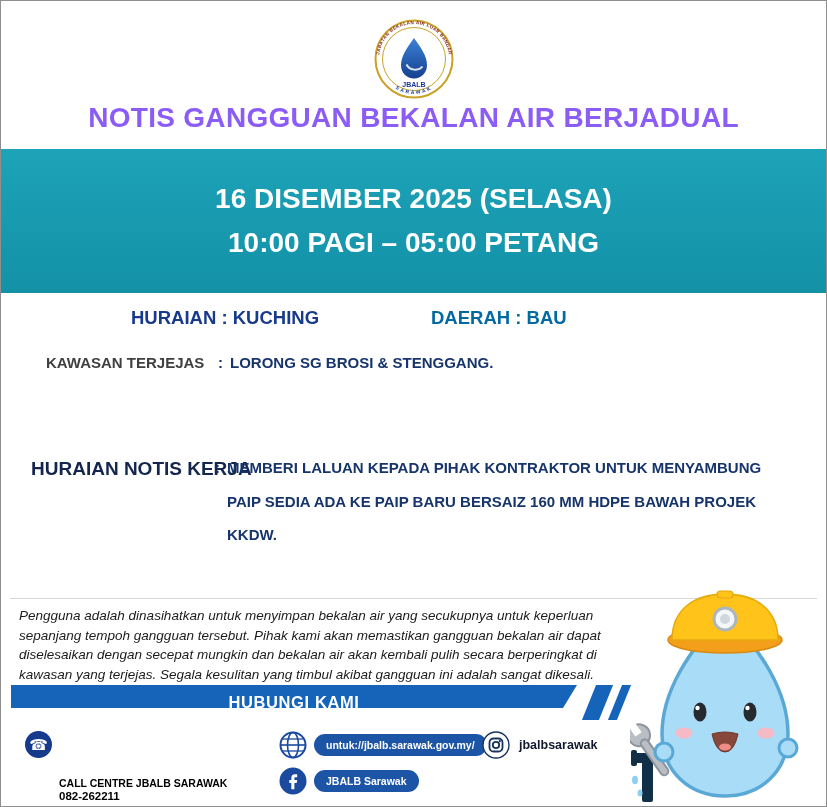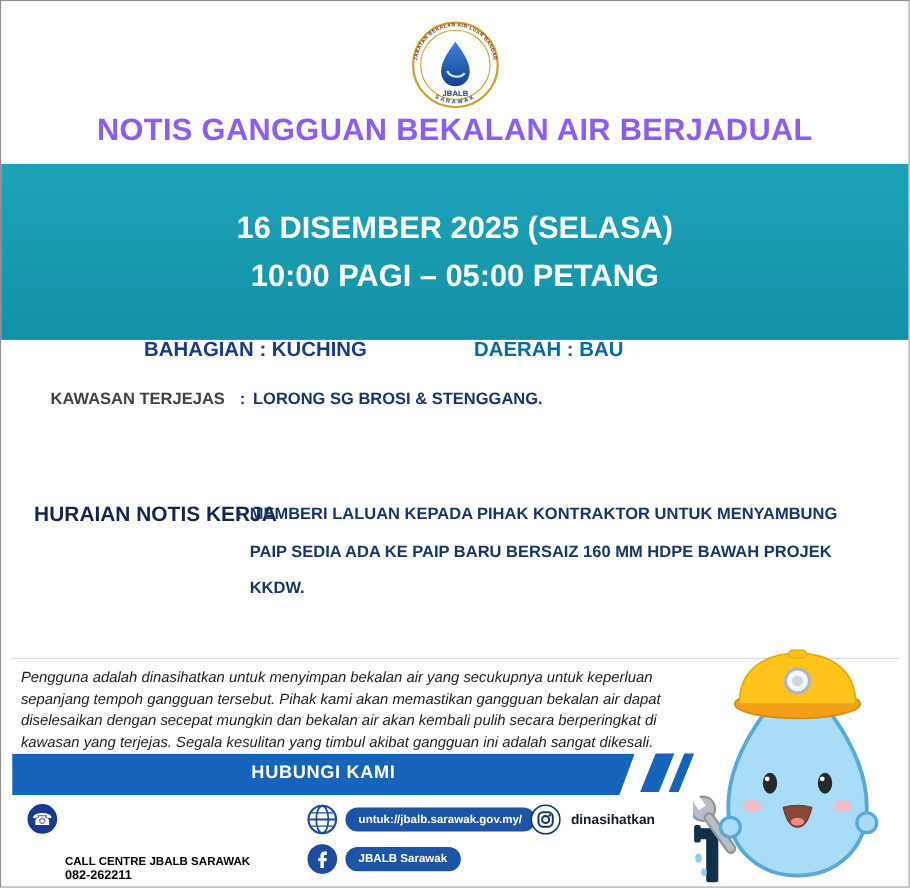--- a/index.html
+++ b/index.html
@@ -11,21 +11,21 @@
   }
   
   .logo { position:absolute; top:18px; left:50%; transform:translateX(-50%); width:80px; height:80px; }
   
   .title {
     position:absolute; top:101px; left:0; width:100%; text-align:center;
     font-size:28px; font-weight:bold; color:#8b5cf6; letter-spacing:0.3px;
   }
   
   .banner {
-    position:absolute; top:148px; left:0; width:100%; height:160px;
+    position:absolute; top:148px; left:0; width:100%; height:144px;
     background:linear-gradient(180deg,#1da3b8 0%, #1391a7 100%);
     color:#fff; display:flex; flex-direction:column; justify-content:center;
     align-items:center; gap:12px; font-size:28px; font-weight:bold;
   }
   
   .region-bahagian { position:absolute; left:130px; top:306px; font-size:18.5px; font-weight:bold; color:#173a8c; }
   .region-daerah  { position:absolute; left:430px; top:306px; font-size:18.5px; font-weight:bold; color:#0369a1; }
   
   .kawasan-label { position:absolute; left:45px; top:353px; font-size:15px; font-weight:bold; color:#404040; }
   .kawasan-value { position:absolute; left:217px; top:353px; font-size:15px; font-weight:bold; color:#17356b; display:flex; }
@@ -38,21 +38,21 @@
   .val { flex:1; }
   
   .divider { position:absolute; top:597px; left:9px; width:807px; border-top:1px solid #d8d8d8; }
   
   .disclaimer {
     position:absolute; left:18px; top:605px; width:602px;
     font-size:13.5px; font-style:italic; color:#1b1b1b; line-height:19.5px;
   }
   
   .hubungi-bar {
-    position:absolute; top:684px; left:10px; width:566px; height:38px;
+    position:absolute; top:684px; left:10px; width:566px; height:23px;
     background:#1564ba; color:#fff; text-align:center; line-height:35px;
     font-size:16.5px; font-weight:bold; letter-spacing:0.6px;
     clip-path:polygon(0 0, 100% 0, calc(100% - 14px) 100%, 0 100%);
   }
   .stripe { position:absolute; top:684px; height:35px; background:#1564ba; transform:skewX(-22deg); }
   .stripe-1 { left:588px; width:17px; }
   .stripe-2 { left:614px; width:9px; }
   
   .phone-badge {
     position:absolute; left:24px; top:730px; width:27px; height:27px; border-radius:50%;
@@ -103,21 +103,21 @@
     </svg>
   </div>
 
   <div class="title">NOTIS GANGGUAN BEKALAN AIR BERJADUAL</div>
 
   <div class="banner">
     <div>16 DISEMBER 2025 (SELASA)</div>
     <div>10:00 PAGI – 05:00 PETANG</div>
   </div>
 
-  <div class="region-bahagian">BAHAGIAN : KUCHING</div>
+  <div class="region-bahagian">HURAIAN : KUCHING</div>
   <div class="region-daerah">DAERAH : BAU</div>
 
   <div class="kawasan-label">KAWASAN TERJEJAS</div>
   <div class="kawasan-value">
     <span class="colon">:</span>
     <span class="val">LORONG SG BROSI &amp; STENGGANG.</span>
   </div>
 
   <div class="huraian-label">HURAIAN NOTIS KERJA</div>
   <div class="huraian-value">
@@ -151,21 +151,21 @@
   <div class="pill pill-web">untuk://jbalb.sarawak.gov.my/</div>
 
   <div class="icon-ig">
     <svg viewBox="0 0 30 30" width="30" height="30">
       <circle cx="15" cy="15" r="13" fill="#ffffff" stroke="#16345f" stroke-width="1.4"></circle>
       <rect x="8.5" y="8.5" width="13" height="13" rx="4" fill="none" stroke="#16345f" stroke-width="1.8"></rect>
       <circle cx="15" cy="15" r="3.2" fill="none" stroke="#16345f" stroke-width="1.8"></circle>
       <circle cx="18.8" y="0" cy="11.2" r="1.1" fill="#16345f"></circle>
     </svg>
   </div>
-  <div class="ig-handle">dinasihatkan</div>
+  <div class="ig-handle">jbalbsarawak</div>
 
   <div class="icon-fb">
     <svg viewBox="0 0 30 30" width="30" height="30">
       <circle cx="15" cy="15" r="13.5" fill="#1b4a9e"></circle>
       <path d="M16.6,8.2 h2.6 v3 h-1.8 c-0.6,0 -1,0.4 -1,1 v1.7 h2.8 l-0.5,3 h-2.3 v6.3 h-3.1 v-6.3 h-2 v-3 h2 v-2 c0,-2.2 1.3,-3.7 3.3,-3.7 Z" fill="#ffffff"></path>
     </svg>
   </div>
   <div class="pill pill-fb">JBALB Sarawak</div>
 
   <div class="mascot">

